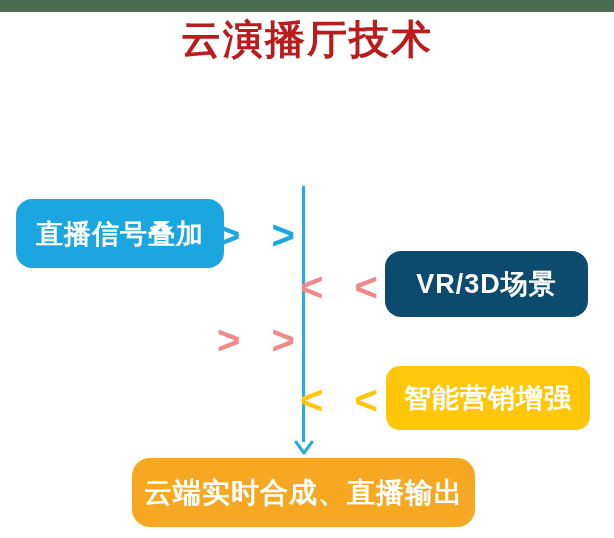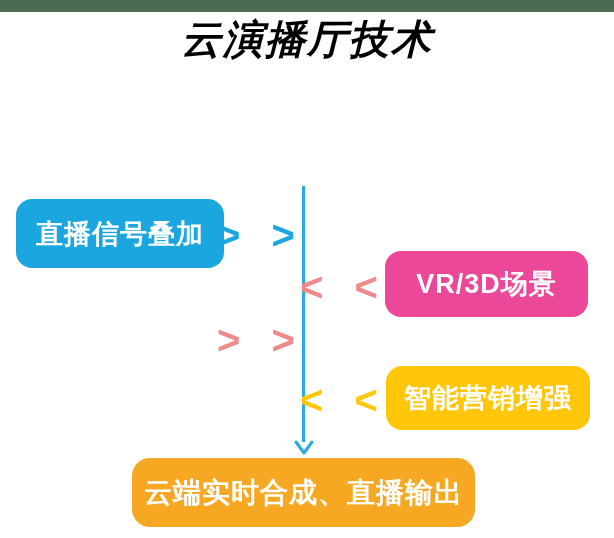--- a/index.html
+++ b/index.html
@@ -89,36 +89,36 @@
   .chev-3 { left: 224px; top: 311px; width: 74px; height: 58px; }
   .chev-4 { left: 306px; top: 371px; width: 76px; height: 58px; }
 </style>
 </head>
 <body>
 
 <div class="stage">
 
   <div class="top-bar" style="background-color: rgb(75, 107, 82);"></div>
 
-  <div class="page-title" style="color: #000000; font-style: italic;">云演播厅技术</div>
+  <div class="page-title" style="color: #b91c1c;">云演播厅技术</div>
 
 
   <div class="connector-line" style="background-color: rgb(41, 171, 226);"></div>
   <div class="arrowhead" style="color: rgb(41, 171, 226);">
     <svg viewBox="0 0 22 16" width="22" height="16">
       <path d="M3 2 L11 13 L19 2" fill="none" stroke="currentColor" stroke-width="3" stroke-linecap="round" stroke-linejoin="round"></path>
     </svg>
   </div>
 
   <div class="node node-1" style="background-color: rgb(27, 166, 224);">直播信号叠加</div>
   <div class="chevrons chev-1" style="color: rgb(27, 166, 224);">&gt; &gt;</div>
 
-  <div class="node node-2" style="background-color: #ec4899;">VR/3D场景</div>
+  <div class="node node-2" style="background-color: #0c4a6e;">VR/3D场景</div>
   <div class="chevrons chev-2" style="color: rgb(240, 138, 138);">&lt; &lt;</div>
 
   <div class="chevrons chev-3" style="color: rgb(240, 138, 138);">&gt; &gt;</div>
 
-  <div class="node node-4" style="background-color: rgb(255, 198, 10);">智能营销增强</div>
+  <div class="node node-4" style="background-color: rgb(255, 198, 10); border-radius: 14px;">智能营销增强</div>
   <div class="chevrons chev-4" style="color: rgb(255, 198, 10);">&lt; &lt;</div>
 
   <div class="node node-out" style="background-color: rgb(247, 168, 35);">云端实时合成、直播输出</div>
 
 </div>
 
 </body></html>

